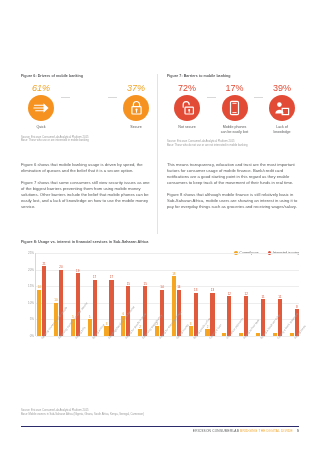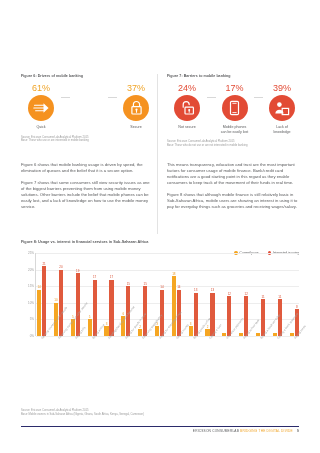--- a/index.html
+++ b/index.html
@@ -30,21 +30,21 @@
     margin-bottom:5px; white-space:nowrap; font-weight:700;
   }
   .fig-left{ position:absolute; left:0; top:0; width:135px; }
   .fig-right{ position:absolute; left:146px; top:0; width:135px; }
 
   .icons{ display:flex; justify-content:space-between; align-items:flex-start; }
   .icon-col{ width:40px; text-align:center; position:relative; }
   .pct{
     font-size:9px; line-height:10px; font-weight:400; margin-bottom:2px;
   }
-  .pct.orange{ color:#f0a427; }
+  .pct.orange{ color:#f0a427;font-style:italic; }
   .pct.red{ color:#e24b35; }
   .circ{
     width:26px;height:26px;border-radius:50%;
     margin:0 auto; display:flex; align-items:center; justify-content:center;
   }
   .circ.orange{ background:#f59220; }
   .circ.red{ background:#e24b35; }
   .ilabel{
     font-size:3.6px; line-height:4.6px; color:#58595b; margin-top:4px;
   }
@@ -178,21 +178,21 @@
       <div>Source: Ericsson ConsumerLab Analytical Platform 2015</div>
       <div>Base: Those who use or are interested in mobile banking</div>
     </div>
   </div>
 
   <div class="fig-right">
     <div class="fig-caption">Figure 7: Barriers to mobile banking</div>
     <div class="icons">
 
       <div class="icon-col">
-        <div class="pct red">24%</div>
+        <div class="pct red">72%</div>
         <div class="circ red">
           <svg width="15" height="16" viewBox="0 0 15 16">
             <path d="M3.2 7.2 V4.6 a3.0 3.0 0 0 1 6.0 0" fill="none" stroke="#ffffff" stroke-width="1.2" stroke-linecap="round"></path>
             <rect x="5.0" y="7.2" width="8.4" height="6.8" rx="0.8" fill="none" stroke="#ffffff" stroke-width="1.2"></rect>
             <circle cx="9.2" cy="10.0" r="1.0" fill="#ffffff"></circle>
             <path d="M9.2 10.7 V12.3" stroke="#ffffff" stroke-width="1" stroke-linecap="round"></path>
           </svg>
         </div>
         <div class="ilabel">Not secure</div>
       </div>

